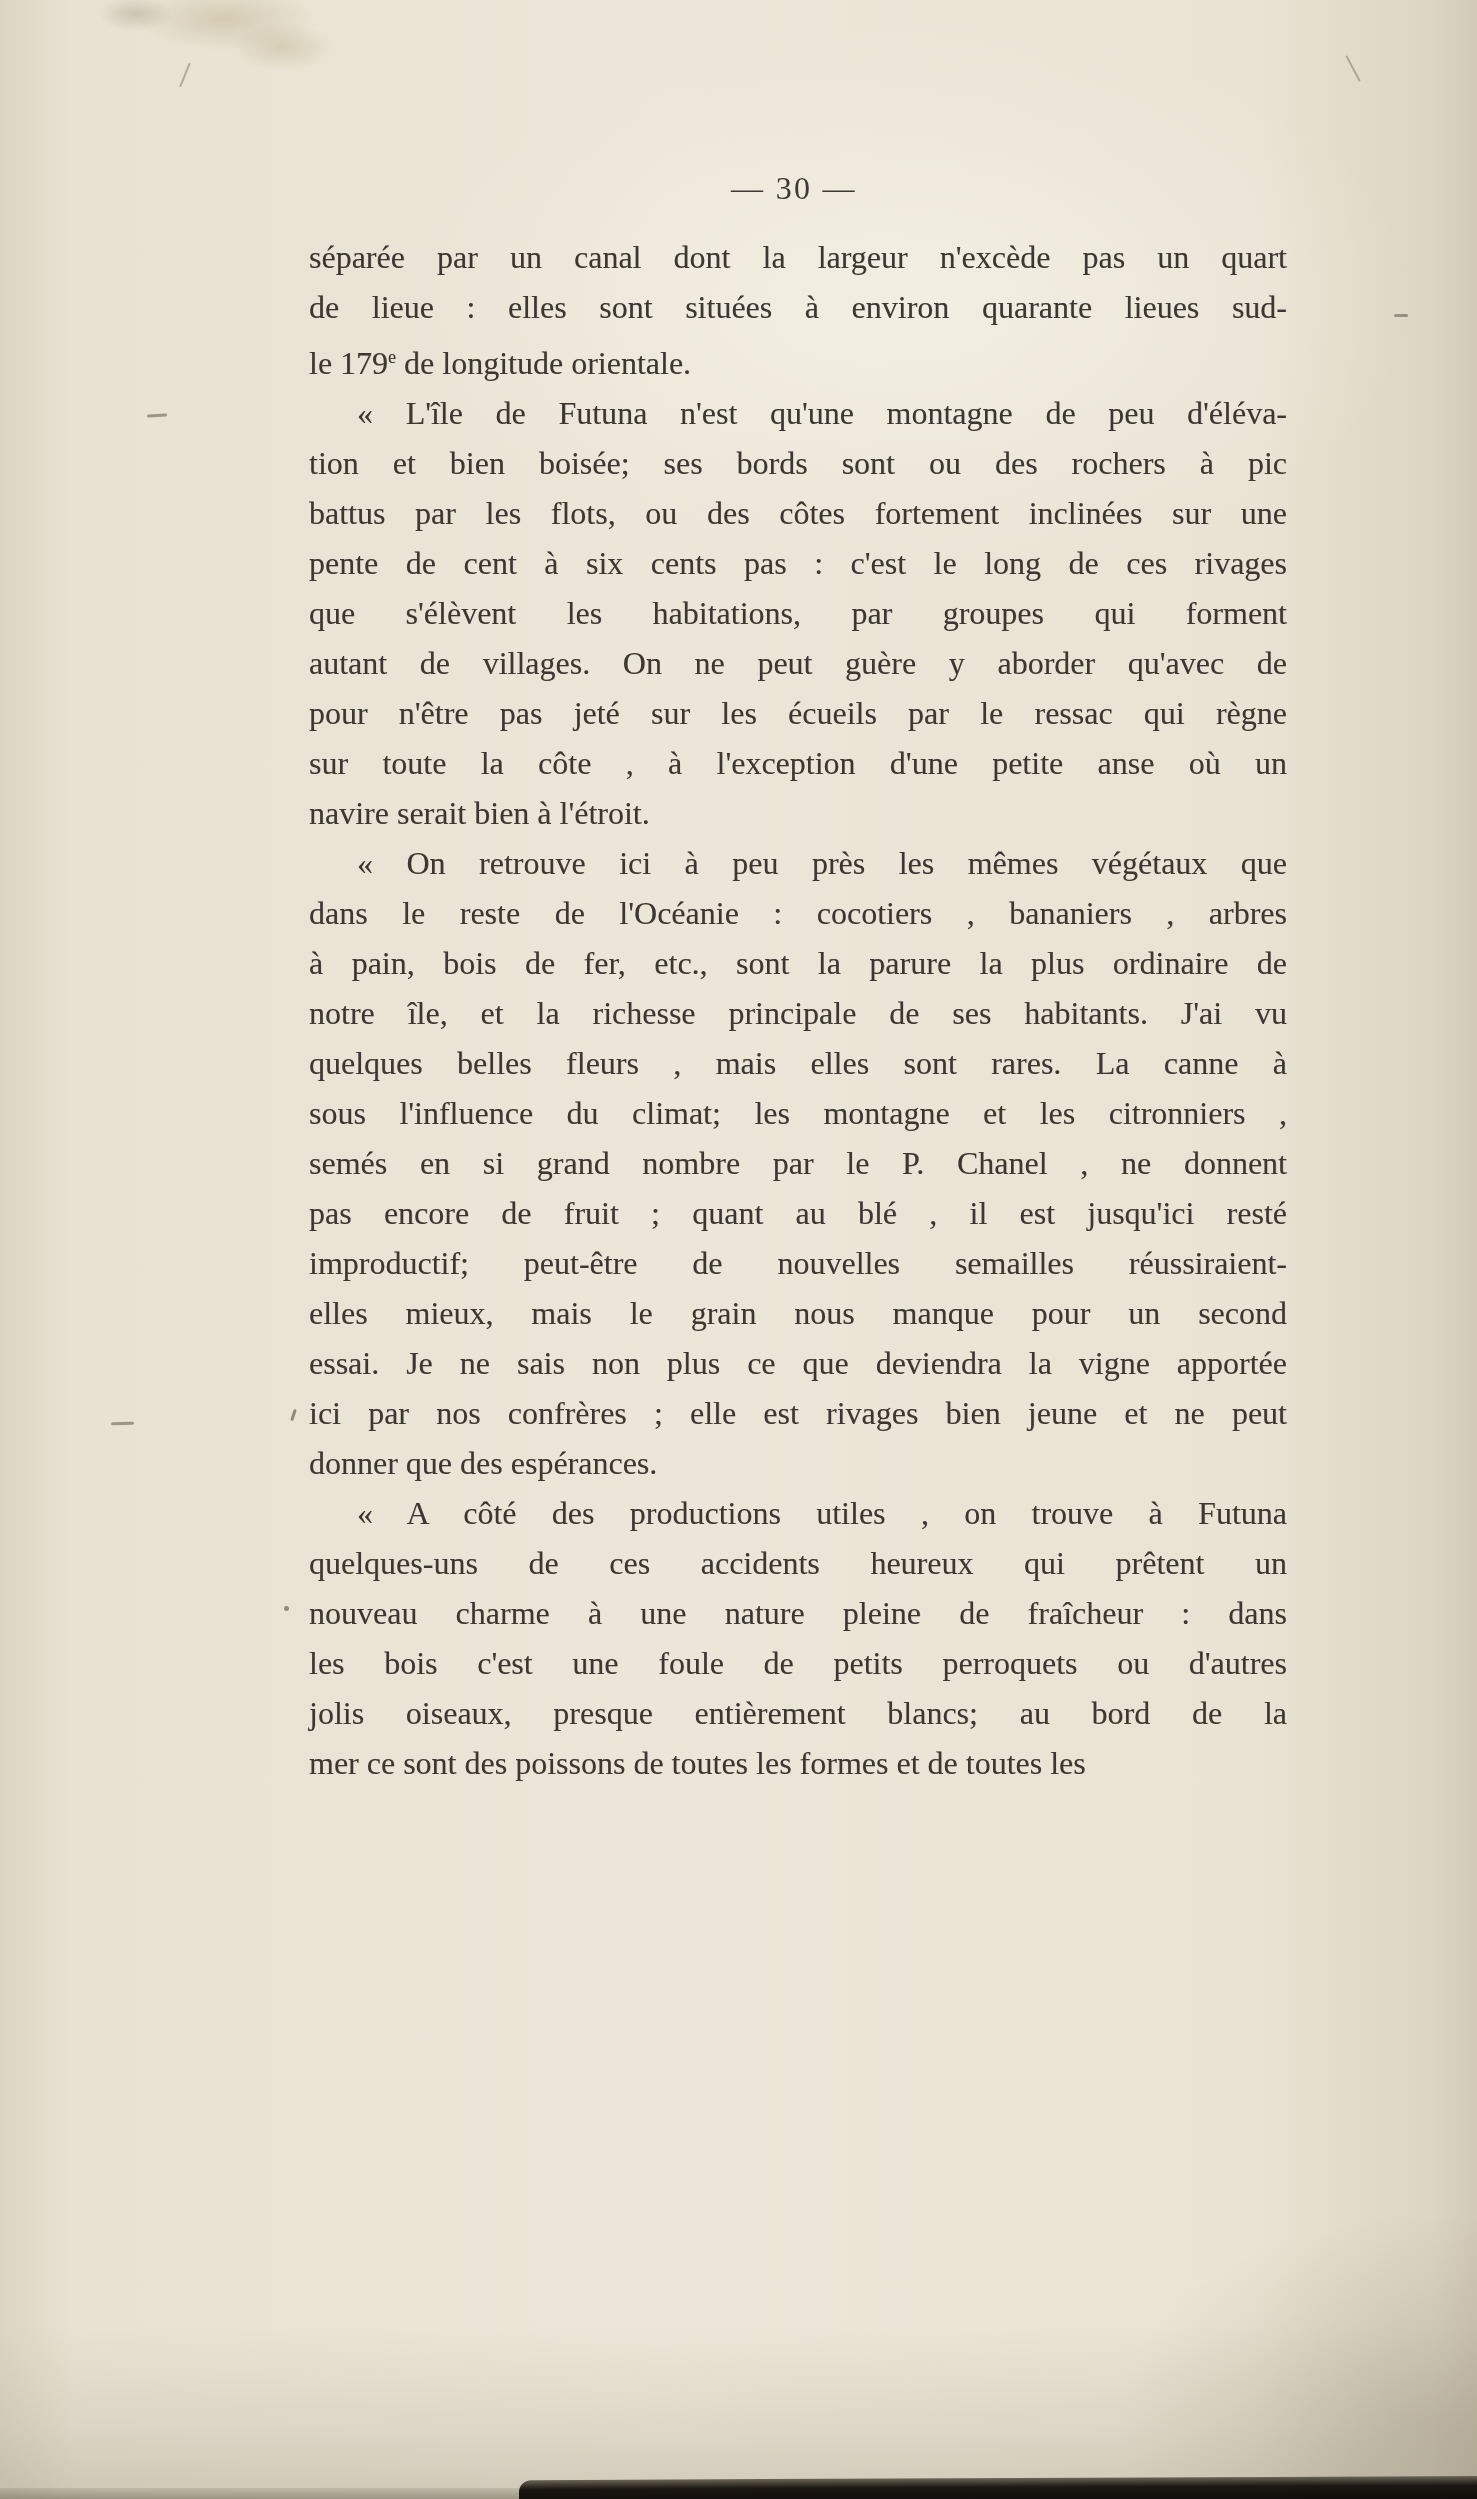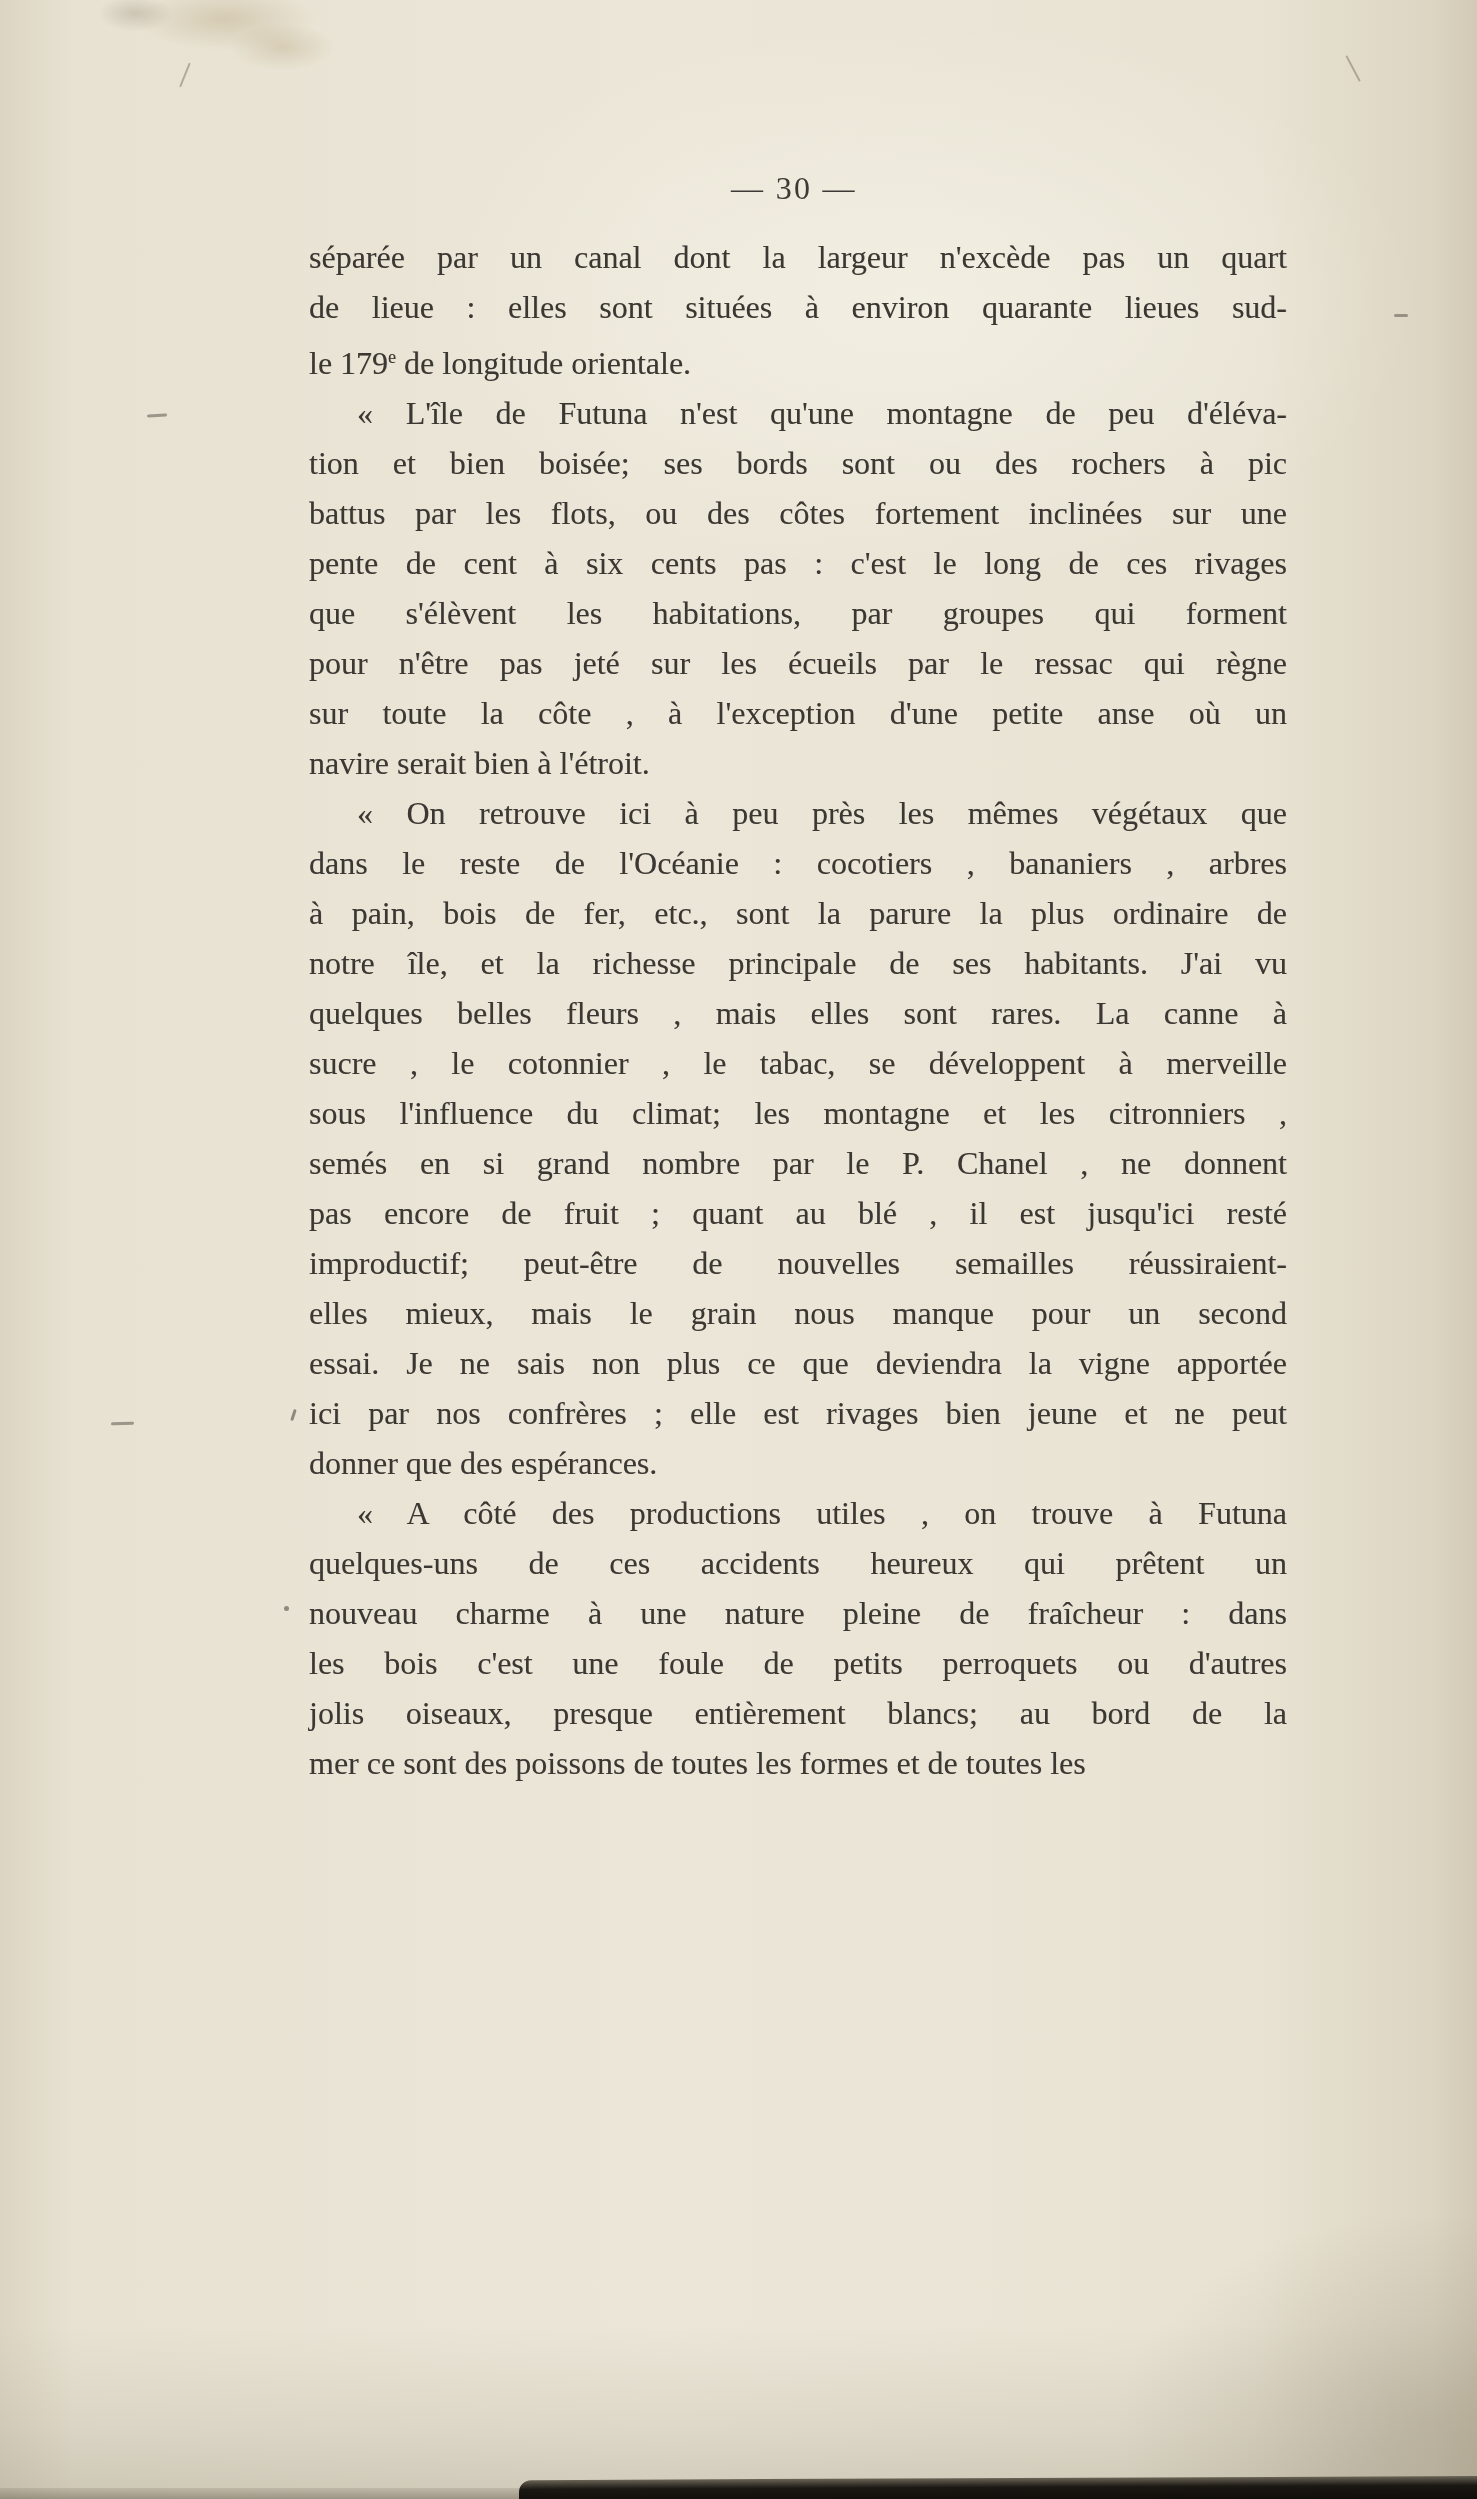--- a/index.html
+++ b/index.html
@@ -76,31 +76,31 @@
         <div class="line">séparée par un canal dont la largeur n'excède pas un quart</div>
         <div class="line">de lieue : elles sont situées à environ quarante lieues sud-</div>
         <div class="line para-end">le 179<sup>e</sup> de longitude orientale.</div>
       </div>
       <div class="para indent">
         <div class="line">« L'île de Futuna n'est qu'une montagne de peu d'éléva-</div>
         <div class="line">tion et bien boisée; ses bords sont ou des rochers à pic</div>
         <div class="line">battus par les flots, ou des côtes fortement inclinées sur une</div>
         <div class="line">pente de cent à six cents pas : c'est le long de ces rivages</div>
         <div class="line">que s'élèvent les habitations, par groupes qui forment</div>
+        <div class="line">autant de villages. On ne peut guère y aborder qu'avec de</div>
         <div class="line">pour n'être pas jeté sur les écueils par le ressac qui règne</div>
         <div class="line">sur toute la côte , à l'exception d'une petite anse où un</div>
         <div class="line para-end">navire serait bien à l'étroit.</div>
       </div>
       <div class="para indent">
         <div class="line">« On retrouve ici à peu près les mêmes végétaux que</div>
         <div class="line">dans le reste de l'Océanie : cocotiers , bananiers , arbres</div>
         <div class="line">à pain, bois de fer, etc., sont la parure la plus ordinaire de</div>
         <div class="line">notre île, et la richesse principale de ses habitants. J'ai vu</div>
         <div class="line">quelques belles fleurs , mais elles sont rares. La canne à</div>
-        <div class="line">sucre , le cotonnier , le tabac, se développent à merveille</div>
         <div class="line">sous l'influence du climat; les montagne et les citronniers ,</div>
         <div class="line">semés en si grand nombre par le P. Chanel , ne donnent</div>
         <div class="line">pas encore de fruit ; quant au blé , il est jusqu'ici resté</div>
         <div class="line">improductif; peut-être de nouvelles semailles réussiraient-</div>
         <div class="line">elles mieux, mais le grain nous manque pour un second</div>
         <div class="line">essai. Je ne sais non plus ce que deviendra la vigne apportée</div>
         <div class="line">ici par nos confrères ; elle est rivages bien jeune et ne peut</div>
         <div class="line para-end">donner que des espérances.</div>
       </div>
       <div class="para indent">

